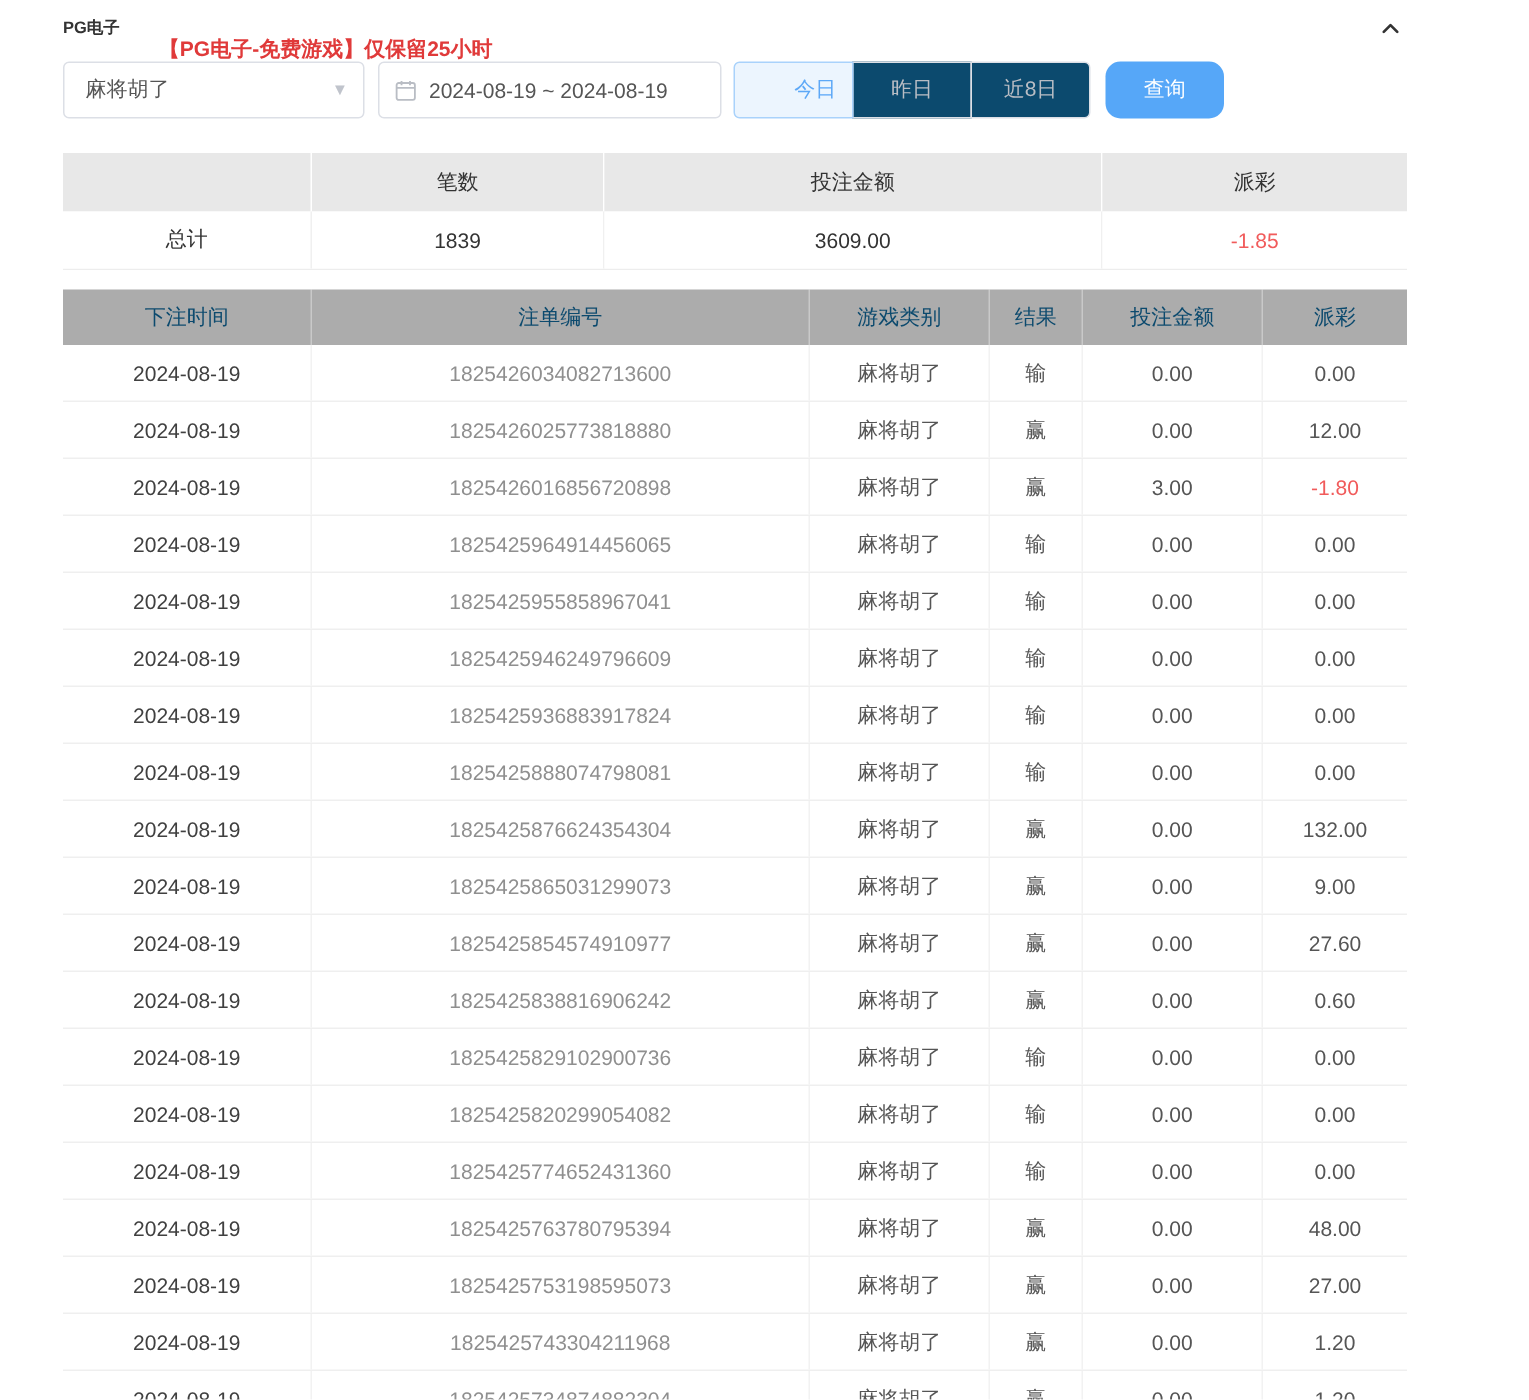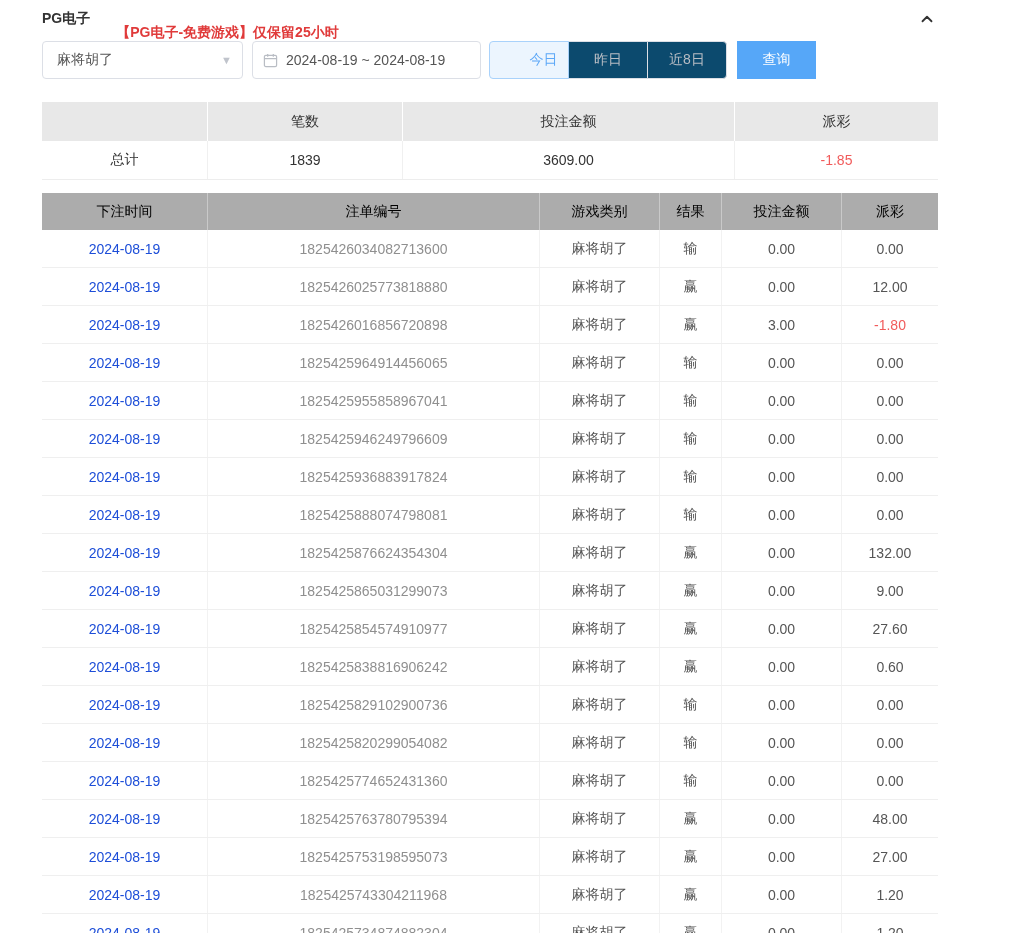--- a/index.html
+++ b/index.html
@@ -8,21 +8,21 @@
     background:#fff;
     font-family:"Liberation Sans","DejaVu Sans",sans-serif;
     color:#333;
     overflow:hidden;
     font-size:14px;
   }
   .page { padding:0 0 0 42px; width:938px; }
 
   
   .panel-header { height:32px; padding-top:5px; display:flex; align-items:center; }
-  .title { font-size:14px; font-weight:bold; color:#333; }
+  .title { font-size:11px; font-weight:bold; color:#333; }
   .notice { margin-left:26px; font-size:14px; font-weight:bold; color:#e03a3a;margin-top:28px; }
   .collapse { margin-left:auto; margin-right:2px; cursor:pointer; display:flex; align-items:center; }
 
   
   .filters { margin-top:9px; display:flex; align-items:center; height:38px; }
   .select {
     width:201px; height:38px; border:1px solid #dcdfe6; border-radius:4px;
     display:flex; align-items:center; justify-content:space-between;
     padding:0 10px 0 14px; cursor:pointer; color:#555; background:#fff;
   }
@@ -36,21 +36,21 @@
   .qbtn {
     width:80px; height:38px; background:#0c4a6e; border:1px solid #dcdfe6;
     color:#b9bdc4; font-size:14px; cursor:pointer; margin-left:-1px;
     font-family:inherit;
   }
   .qbtn:first-child { margin-left:0; border-radius:4px 0 0 4px;padding-left:29px; }
   .qbtn:last-child { border-radius:0 4px 4px 0; }
   .qbtn.active { background:#ecf5fe; color:#5da8f7; border-color:#a9d2fb; position:relative; z-index:1; }
   .search-btn {
     margin-left:10px; width:79px; height:38px; background:#56a7f8; color:#fff;
-    border:none; border-radius:0; font-size:14px; cursor:pointer; font-family:inherit;
+    border:none; border-radius:10px; font-size:14px; cursor:pointer; font-family:inherit;
   }
 
   
   .summary { margin-top:23px; width:896px; }
   .sum-head { display:flex; height:39px; }
   .sum-head .scell {
     background:#e8e8e8; color:#333; display:flex; align-items:center; justify-content:center;
     border-right:1px solid #fff; font-size:14px;
   }
   .sum-head .scell:last-child { border-right:none; }
@@ -59,33 +59,33 @@
     display:flex; align-items:center; justify-content:center; color:#333;
     border-right:1px solid #f0f0f0; background:#fff;
   }
   .sum-row .scell:last-child { border-right:none; }
   .w0 { width:166px; } .w1 { width:195px; } .w2 { width:332px; } .w3 { width:203px; }
 
   
   .bet-table { margin-top:13px; width:896px; }
   .thead { display:flex; height:37px; background:#acacac; }
   .thead .tcell {
-    color:#000000; font-size:14px; display:flex; align-items:center; justify-content:center;
+    color:#0c4a6e; font-size:14px; display:flex; align-items:center; justify-content:center;
     border-right:1px solid rgba(255,255,255,.35);
   }
   .thead .tcell:last-child { border-right:none; }
   .trow { display:flex; height:38px; border-bottom:1px solid #efefef; background:#fff; }
   .trow .tcell {
     display:flex; align-items:center; justify-content:center; color:#555;
     border-right:1px solid #f2f2f2;
   }
   .trow .tcell:last-child { border-right:none; }
   .c0 { width:166px; } .c1 { width:332px; } .c2 { width:120px; }
   .c3 { width:62px; } .c4 { width:120px; } .c5 { width:96px; }
-  .trow .c0 { color:#1d4ed8; }
+  .trow .c0 { color:#404040; }
   .trow .c1 { color:#8f8f8f; }
   .neg { color:#f15b5b !important; }
 </style>
 </head>
 <body>
 
 <div class="page">
 
   <div class="panel-header">
     <span class="title">PG电子</span>

